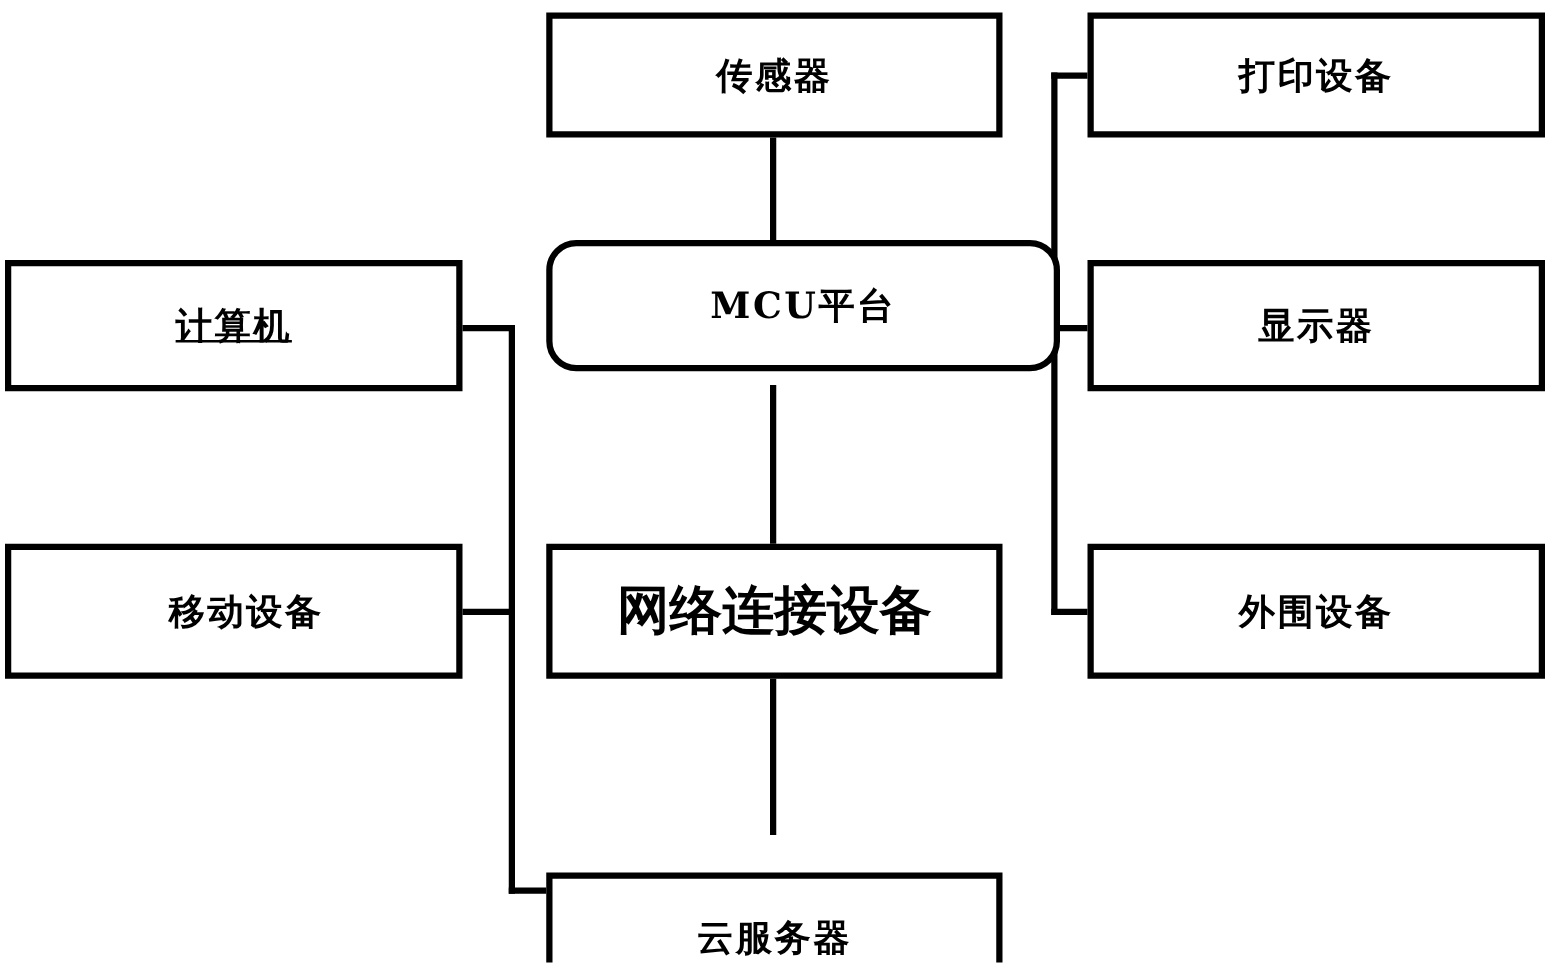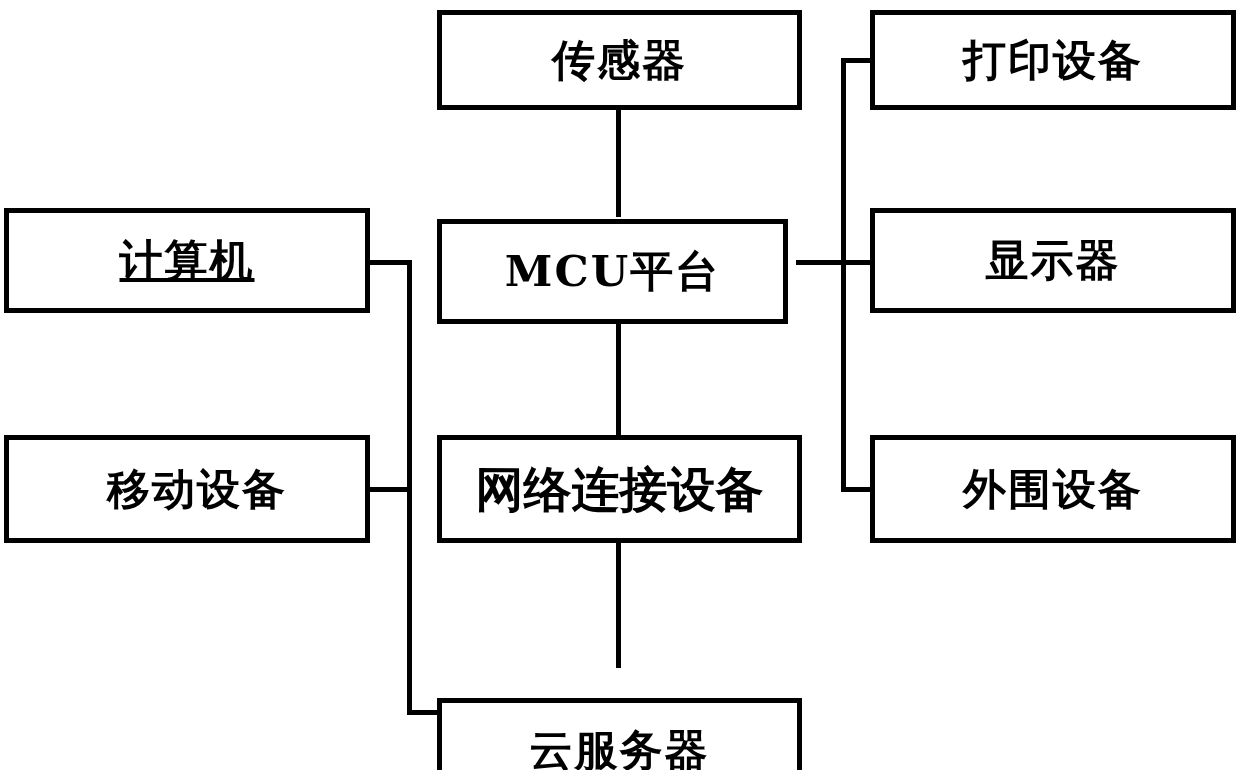--- a/index.html
+++ b/index.html
@@ -26,30 +26,31 @@
     background: #ffffff;
     border: 5px solid #000000;
     display: flex;
     align-items: center;
     justify-content: center;
     z-index: 3;
   }
   .node-label {
     font-family: "DejaVu Serif", "Liberation Serif", serif;
     font-weight: 700;
-    font-size: 43px;
+    font-size: 29px;
     line-height: 1;
     color: #000000;
     letter-spacing: 2px;
     white-space: nowrap;
     user-select: none;
   }
   .node-label.label-wide {
-    font-size: 48px;
+    font-size: 42px;
     letter-spacing: 0px;
+    font-family: Liberation Serif, serif;
   }
   
   .conn-v {
     position: absolute;
     width: 5px;
     background: #000000;
     z-index: 1;
   }
   .conn-h {
     position: absolute;
@@ -85,21 +86,21 @@
   </div>
 
   <div class="node-box" style="left:870px; top:10px; width:366px; height:100px;">
     <span class="node-label">打印设备</span>
   </div>
 
   <div class="node-box" style="left:4px; top:208px; width:366px; height:105px;text-decoration:underline;">
     <span class="node-label">计算机</span>
   </div>
 
-  <div class="node-box" style="left:437px; top:219px; width:351px; height:105px;">
+  <div class="node-box" style="left:437px; top:192px; width:411px; height:105px;border-radius:24px;">
     <span class="node-label">MCU平台</span>
   </div>
 
   <div class="node-box" style="left:870px; top:208px; width:366px; height:105px;">
     <span class="node-label">显示器</span>
   </div>
 
   <div class="node-box" style="left:4px; top:435px; width:366px; height:108px;padding-left:20px;">
     <span class="node-label">移动设备</span>
   </div>

